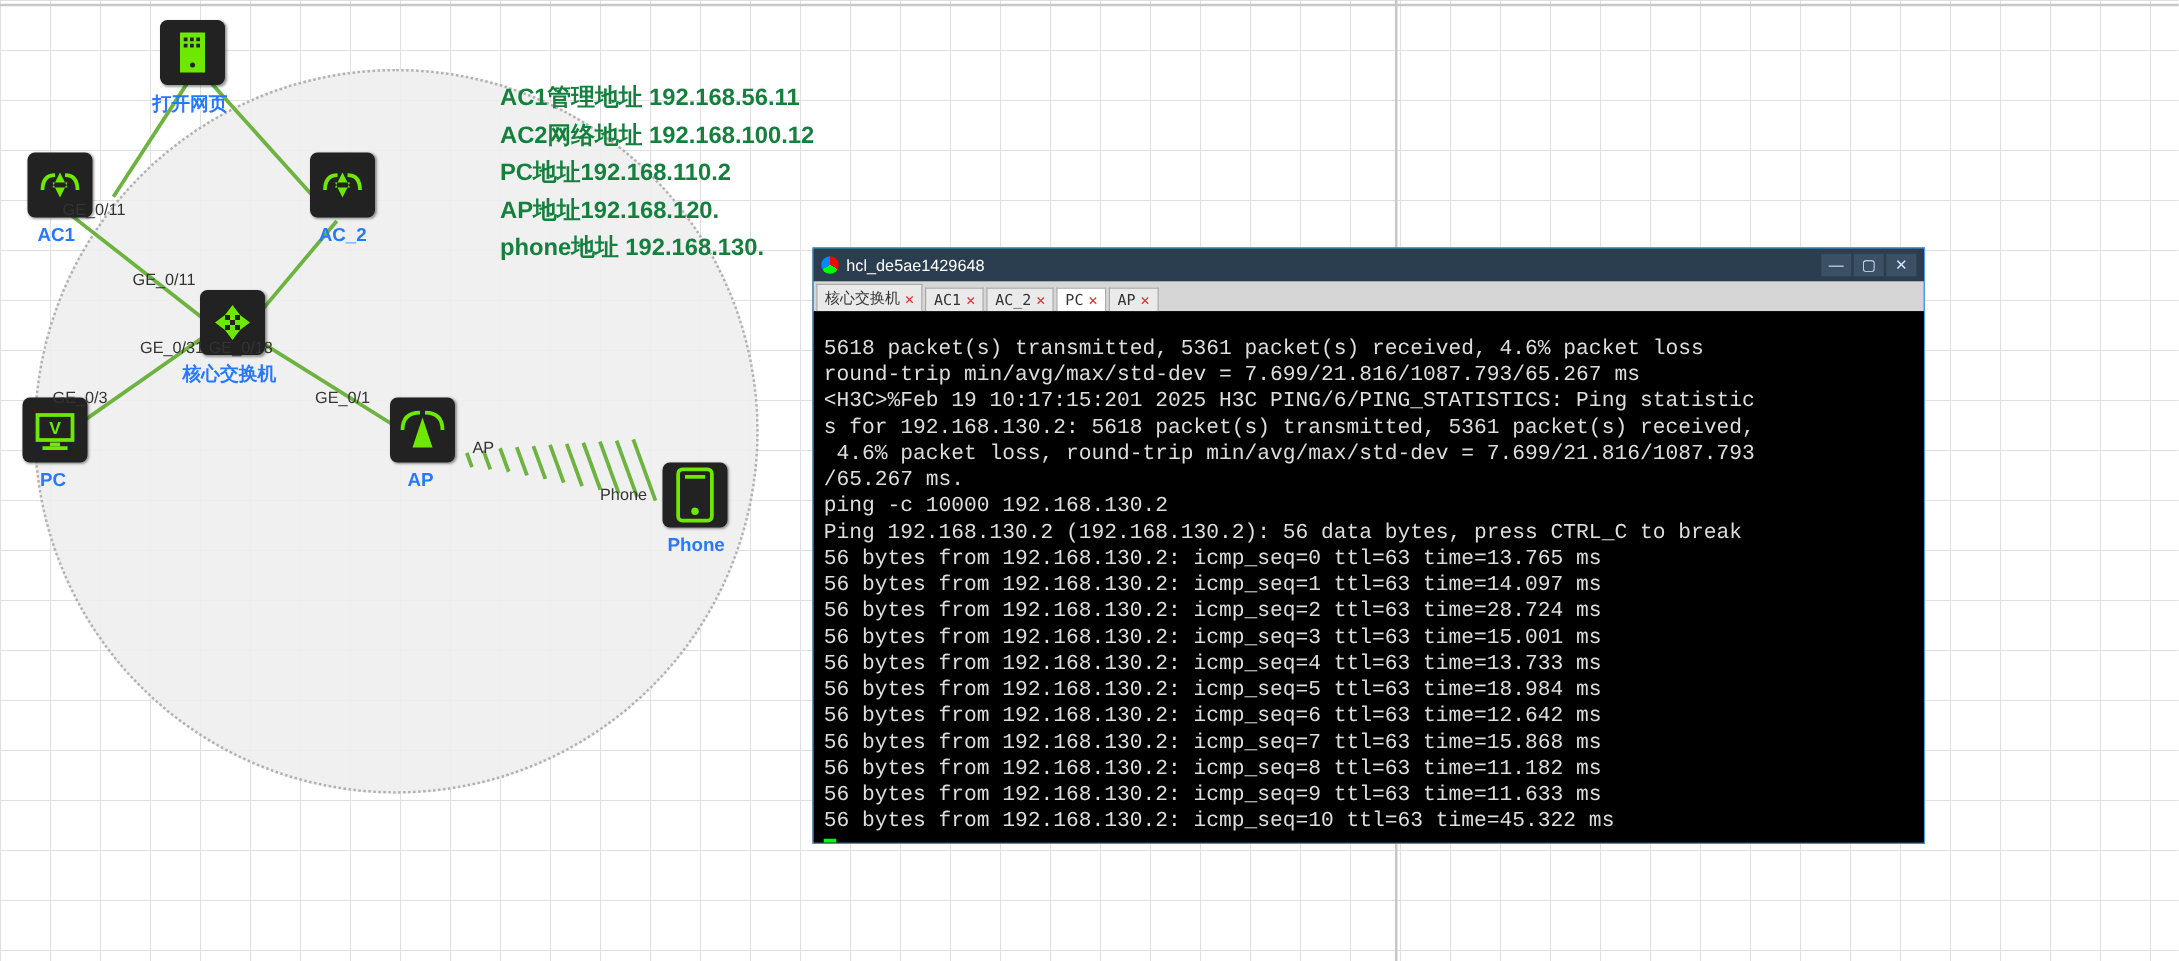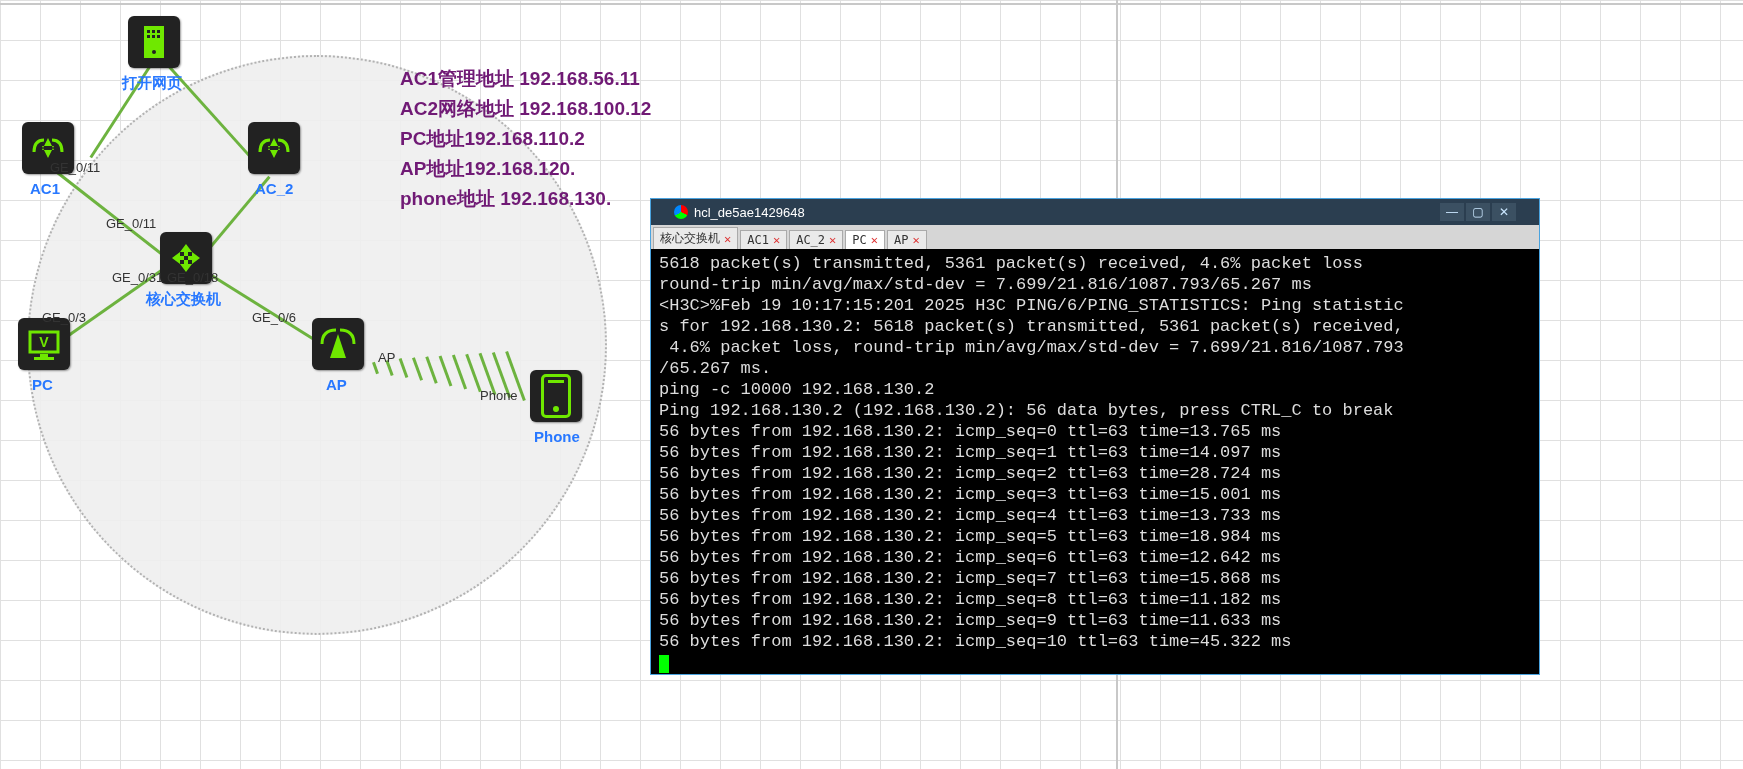--- a/index.html
+++ b/index.html
@@ -22,41 +22,41 @@
     opacity:.9;
   }
   .link { position:absolute; background:#6db33f; height:3px; transform-origin:left center; }
   .wifi { position:absolute; left:374px; top:342px; width:165px; height:62px; }
   .wifi span { position:absolute; background:#6db33f; width:3px; }
   .node { position:absolute; width:52px; height:52px; background:#222; border-radius:6px;
           display:flex; align-items:center; justify-content:center; box-shadow:1px 1px 2px rgba(0,0,0,.4); }
   .node svg { width:40px; height:40px; }
   .label { position:absolute; color:#2878ff; font-weight:700; font-size:15px; white-space:nowrap; }
   .port  { position:absolute; color:#333; font-size:13px; white-space:nowrap; }
-  .info  { position:absolute; left:400px; top:64px; font-size:19px; font-weight:700; color:#701a75; line-height:30px; white-space:nowrap; }
+  .info  { position:absolute; left:400px; top:64px; font-size:19px; font-weight:700; color:#15803d; line-height:30px; white-space:nowrap; }
 
   
   .term { position:absolute; left:650px; top:198px; width:890px; height:477px;
           border:1px solid #4aa3df; background:#0e1f2d; display:flex; flex-direction:column; }
   .term-title { height:26px; background:#2b3e50; color:#fff; font-size:13px; display:flex;
-                align-items:center; padding:0 23px; }
+                align-items:center; padding:0 6px; }
   .term-title .logo { width:14px;height:14px;border-radius:50%;background:
       conic-gradient(#f00 0 33%,#0f0 0 66%,#08f 0); margin-right:6px; }
   .term-title .btns { margin-left:auto; display:flex; gap:2px; }
   .term-title .btns div { width:24px;height:18px;background:#3b5062;color:#cbe7ff;
        font-size:12px; display:flex;align-items:center;justify-content:center;cursor:pointer;}
   .term-title .btns div:last-child { background:#3b5062; }
   .tabs { height:24px; background:#d6d6d6; display:flex; align-items:flex-end; font-size:12px;
           font-family:"SimSun","Microsoft YaHei",monospace; }
   .tab { background:#eaeaea; border:1px solid #aaa; border-bottom:none; padding:2px 6px;
          margin-left:2px; display:flex; align-items:center; gap:4px; cursor:pointer; color:#333;}
   .tab.active { background:#fff; }
   .tab .x { color:#d33; font-weight:bold; }
   .term-body { flex:1; background:#000; color:#ddd; font-family:"Consolas","Courier New",monospace;
-               font-size:17px; line-height:21px; padding:4px 8px; white-space:pre; overflow:hidden; }
+               font-size:17px; line-height:21px; padding:20px 8px; white-space:pre; overflow:hidden; }
   .cursor { display:inline-block; width:10px; height:18px; background:#0f0; vertical-align:bottom;}
   .phone-body { width:30px;height:44px;border:3px solid #6fe800;border-radius:5px;position:relative;}
   .phone-body:before{content:"";position:absolute;width:16px;height:3px;background:#6fe800;top:3px;left:4px;}
   .phone-body:after{content:"";position:absolute;width:6px;height:6px;border-radius:50%;background:#6fe800;bottom:3px;left:9px;}
 </style>
 </head>
 <body>
 
 <div class="grid"></div>
 <div class="rule h" style="top:3px"></div>
@@ -141,21 +141,21 @@
 
 <div class="node" style="left:530px; top:370px">
   <div class="phone-body"></div>
 </div>
 <div class="label" style="left:534px; top:428px">Phone</div>
 
 <div class="port" style="left:50px;  top:160px">GE_0/11</div>
 <div class="port" style="left:106px; top:216px">GE_0/11</div>
 <div class="port" style="left:112px; top:270px">GE_0/31    GE_0/18</div>
 <div class="port" style="left:42px;  top:310px">GE_0/3</div>
-<div class="port" style="left:252px; top:310px">GE_0/6</div>
+<div class="port" style="left:252px; top:310px">GE_0/1</div>
 <div class="port" style="left:378px; top:350px">AP</div>
 <div class="port" style="left:480px; top:388px">Phone</div>
 
 <div class="info">
   <div>AC1管理地址 192.168.56.11</div>
   <div>AC2网络地址 192.168.100.12</div>
   <div>PC地址192.168.110.2</div>
   <div>AP地址192.168.120.</div>
   <div>phone地址 192.168.130.</div>
 </div>

